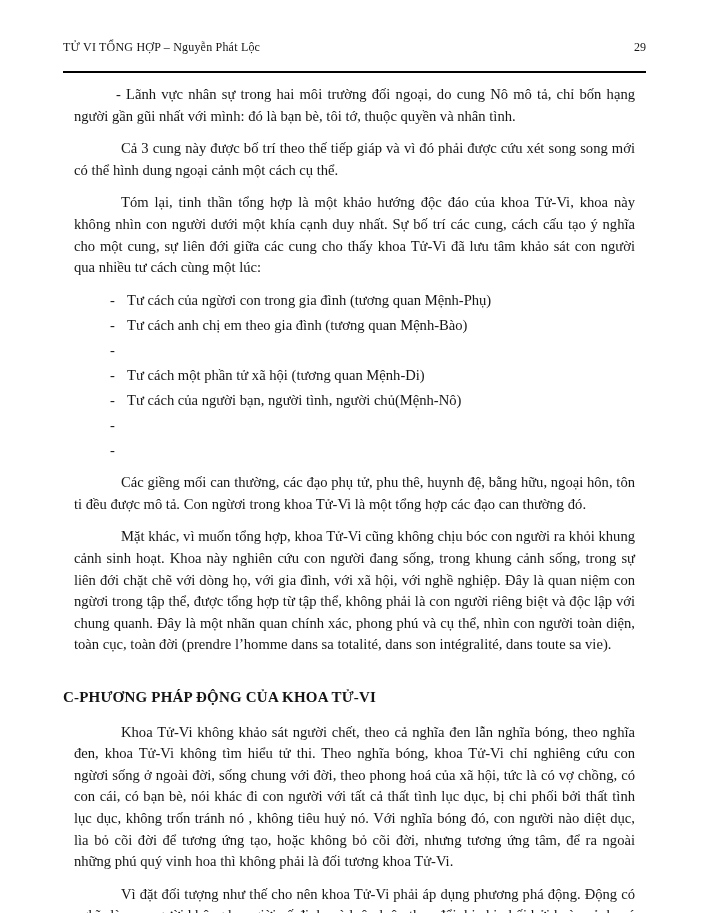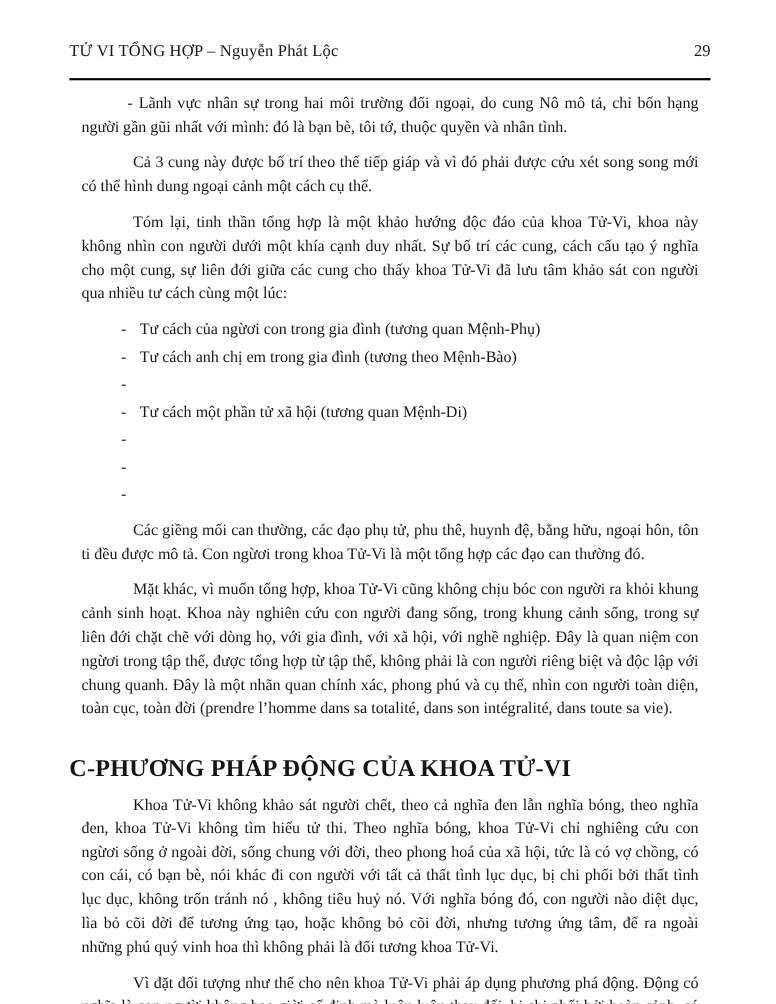--- a/index.html
+++ b/index.html
@@ -15,21 +15,21 @@
     color: #151515;
     font-family: "Liberation Serif", "DejaVu Serif", serif;
     box-sizing: border-box;
     padding: 38px 59px 20px 63px;
     overflow: hidden;
   }
   .page-header {
     display: flex;
     justify-content: space-between;
     align-items: baseline;
-    font-size: 15px;
+    font-size: 12px;
     line-height: 18px;
     padding-bottom: 15px;
     border-bottom: 2.5px solid #000000;
   }
   .running-title { letter-spacing: 0.2px; }
   .page-number { }
   .body-text {
     margin-top: 6px;
     font-size: 14.6px;
     line-height: 21.6px;
@@ -51,21 +51,21 @@
     display: flex;
     margin: 0 0 3.4px 0;
     padding-left: 47px;
     line-height: 21.6px;
   }
   ul.traits-list .dash {
     width: 17px;
     flex: 0 0 17px;
   }
   h2.section-heading {
-    font-size: 22px;
+    font-size: 15px;
     font-weight: bold;
     letter-spacing: 0.2px;
     margin: 31px 0 13px 0;
   }
 </style>
 </head>
 <body>
 
 <div class="page">
 
@@ -82,31 +82,32 @@
 
     <p class="para">Tóm lại, tinh thần tổng hợp là một khảo hướng độc đáo của khoa Tử-Vi, khoa này không nhìn con người dưới một khía cạnh duy nhất. Sự bố trí các cung, cách cấu tạo ý nghĩa cho một cung, sự liên đới giữa các cung cho thấy khoa Tử-Vi đã lưu tâm khảo sát con người qua nhiều tư cách cùng một lúc:</p>
 
     <ul class="traits-list">
       <li>
         <span class="dash">-</span>
         <span class="item-text">Tư cách của ngừơi con trong gia đình (tương quan Mệnh-Phụ)</span>
       </li>
       <li>
         <span class="dash">-</span>
-        <span class="item-text">Tư cách anh chị em trong gia đình (tương theo Mệnh-Bào)</span>
+        <span class="item-text">Tư cách anh chị em theo gia đình (tương quan Mệnh-Bào)</span>
       </li>
       <li>
         <span class="dash">-</span>
       </li>
       <li>
         <span class="dash">-</span>
         <span class="item-text">Tư cách một phần tử xã hội (tương quan Mệnh-Di)</span>
       </li>
       <li>
         <span class="dash">-</span>
+        <span class="item-text">Tư cách của người bạn, người tình, người chủ(Mệnh-Nô)</span>
       </li>
       <li>
         <span class="dash">-</span>
       </li>
       <li>
         <span class="dash">-</span>
       </li>
     </ul>
 
     <p class="para">Các giềng mối can thường, các đạo phụ tử, phu thê, huynh đệ, bằng hữu, ngoại hôn, tôn ti đều được mô tả. Con ngừơi trong khoa Tử-Vi là một tổng hợp các đạo can thường đó.</p>

